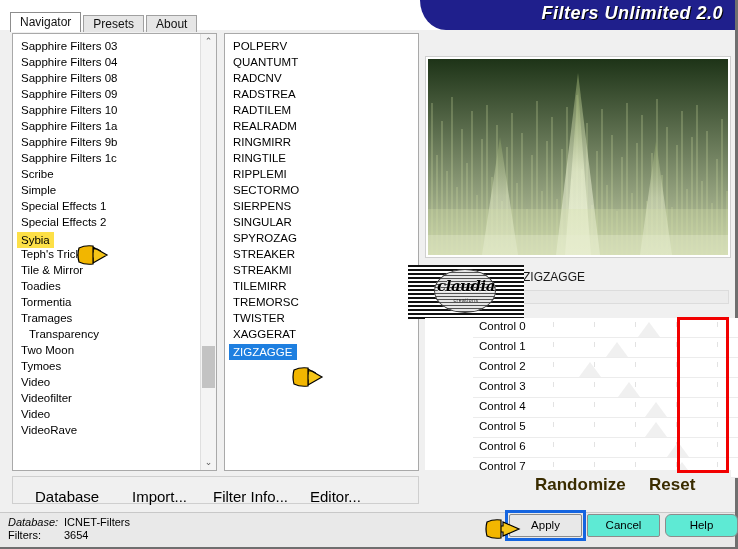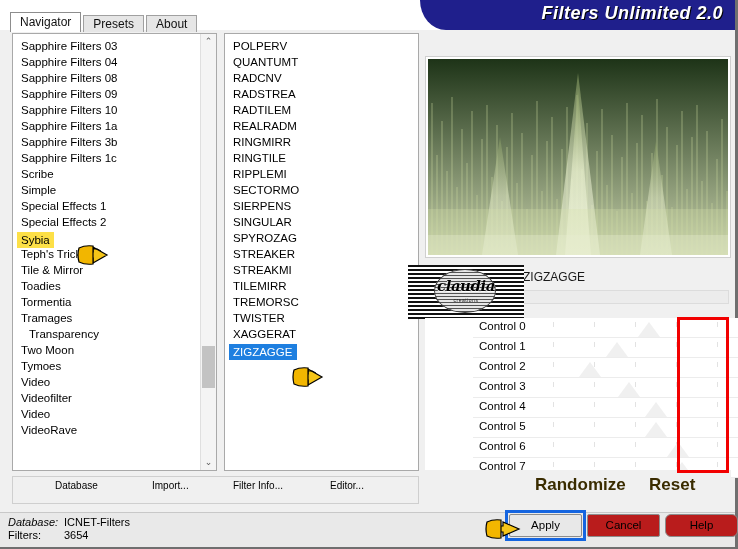--- a/index.html
+++ b/index.html
@@ -178,21 +178,21 @@
   }
   .fbtn.rand{left:110px;}
   .fbtn.reset{left:224px;}
 
   
   .menustrip{
     position:absolute;left:6px;top:446px;width:407px;height:28px;
     background:#f0f0f0;border:1px solid #cfcfcf;box-sizing:border-box;
   }
   .mi{
-    position:absolute;top:3px;font-size:10px;color:#000;white-space:nowrap;margin-left:20px;
+    position:absolute;top:11px;font-size:15px;color:#000;white-space:nowrap;
   }
   .mi.m0{left:22px;}
   .mi.m1{left:119px;}
   .mi.m2{left:200px;}
   .mi.m3{left:297px;}
 
   
   .statusbar{
     position:absolute;left:0;top:512px;width:735px;height:34px;
     background:#e9e9e9;border-top:1px solid #c8c8c8;
@@ -200,21 +200,21 @@
   .st-line{
     position:absolute;font-size:11px;color:#000;white-space:nowrap;
   }
   .st-l0{left:8px;top:3px;font-style:italic;}
   .st-l1{left:8px;top:16px;}
   .st-v0{left:64px;top:3px;}
   .st-v1{left:64px;top:16px;}
 
   .dlgbtn{
     position:absolute;height:23px;width:73px;top:514px;
-    background:#b91c1c;border:1px solid #8c8c8c;box-sizing:border-box;
+    background:#5eead4;border:1px solid #8c8c8c;box-sizing:border-box;
     font-size:11.5px;color:#000;line-height:21px;text-align:center;
     border-radius:2px;
   }
   #btn-apply{left:509px;background:#e8e8e8;}
   #btn-cancel{left:587px;}
   #btn-help{left:665px;border-radius:6px;}
 
   
   .anno-blue{
     position:absolute;left:505px;top:510px;width:81px;height:31px;
@@ -265,21 +265,21 @@
           <div style="height: 16px;">
             <div class="li">Sapphire Filters 09</div>
           </div>
           <div style="height: 16px;">
             <div class="li">Sapphire Filters 10</div>
           </div>
           <div style="height: 16px;">
             <div class="li">Sapphire Filters 1a</div>
           </div>
           <div style="height: 16px;">
-            <div class="li">Sapphire Filters 3b</div>
+            <div class="li">Sapphire Filters 9b</div>
           </div>
           <div style="height: 16px;">
             <div class="li">Sapphire Filters 1c</div>
           </div>
           <div style="height: 16px;">
             <div class="li">Scribe</div>
           </div>
           <div style="height: 16px;">
             <div class="li">Simple</div>
           </div>

